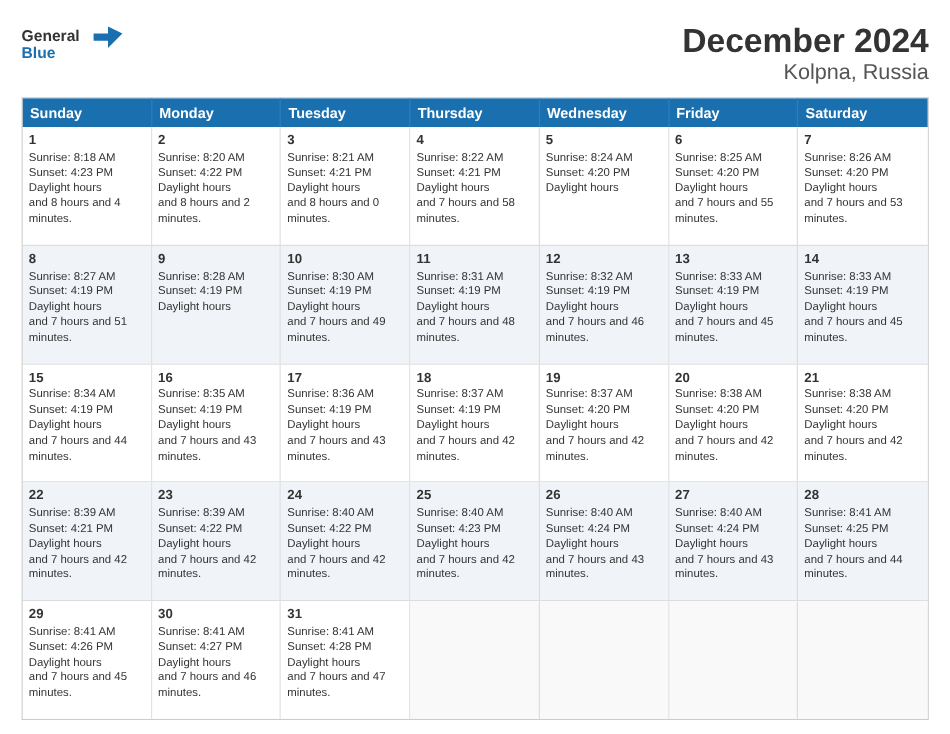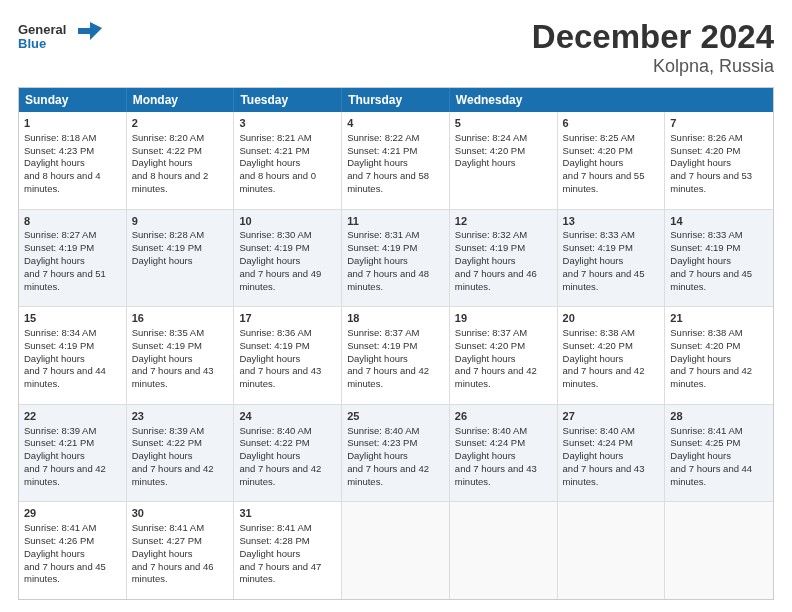--- a/index.html
+++ b/index.html
@@ -25,21 +25,21 @@
     }
     .logo {
       display: flex;
       align-items: center;
       gap: 4px;
     }
     .title-block {
       text-align: right;
     }
     .title-block .month-year {
-      font-size: 33px;
+      font-size: 28px;
       font-weight: bold;
       color: #333;
     }
     .title-block .location {
       font-size: 18px;
       color: #555;
     }
     .calendar {
       flex: 1;
       display: flex;
@@ -111,20 +111,22 @@
     </div>
   </div>
 
   <div class="calendar">
     <div class="cal-header">
     <div class="cal-header-cell">Sunday</div>
         <div class="cal-header-cell">Monday</div>
         <div class="cal-header-cell">Tuesday</div>
         <div class="cal-header-cell">Thursday</div>
         <div class="cal-header-cell">Wednesday</div>
+        <div class="cal-header-cell">Friday</div>
+        <div class="cal-header-cell">Saturday</div>
       </div>
     <div class="cal-body">
     <div class="cal-row">
           <div class="cal-cell">
         <span class="day-num">1</span>
         <span>Sunrise: 8:18 AM</span><br>
         <span>Sunset: 4:23 PM</span><br>
         <span>Daylight hours</span><br>
         <span>and 8 hours and 4 minutes.</span>
       </div>

